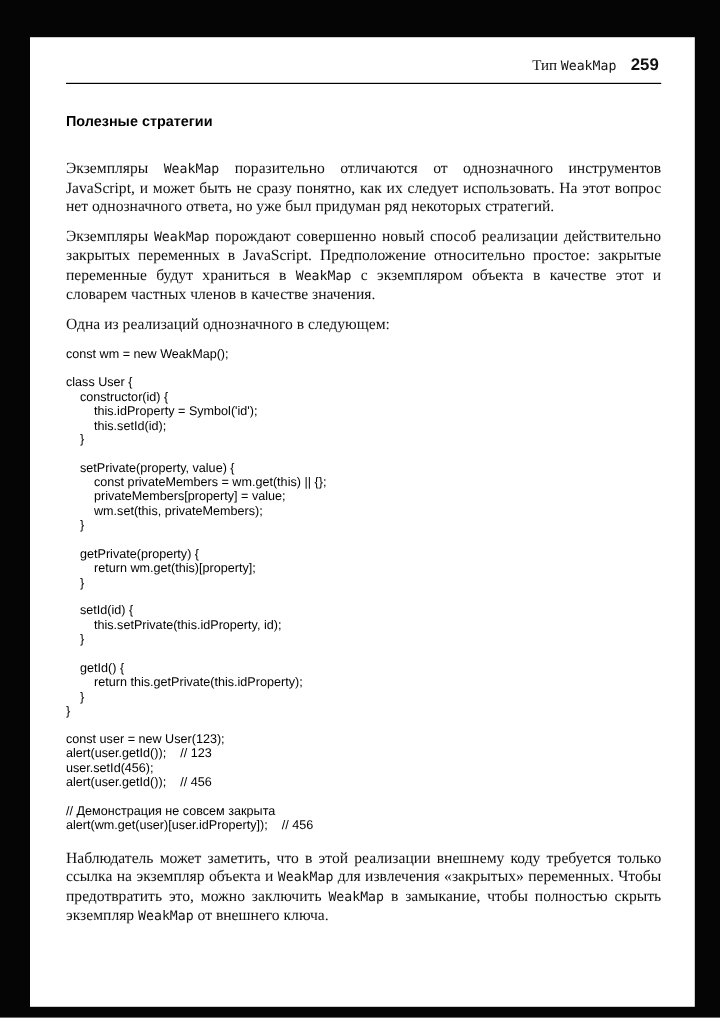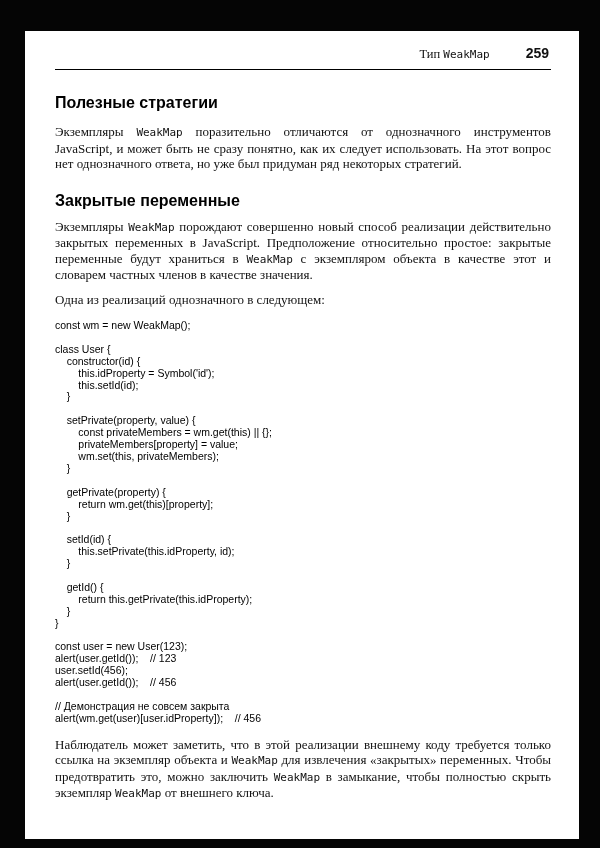--- a/index.html
+++ b/index.html
@@ -23,21 +23,21 @@
     box-sizing: border-box;
     padding: 14px 28px 0 30px;
     font-family: "Liberation Serif", serif;
     color: #111;
   }
   
   .runhead {
     display: flex;
     justify-content: flex-end;
     align-items: baseline;
-    gap: 36px;
+    gap: 12px;
     font-size: 12.5px;
     padding-right: 2px;
   }
   .runhead .title { font-family: "Liberation Serif", serif; }
   .runhead .title code {
     font-family: "DejaVu Sans Mono", monospace;
     font-size: 11px;
   }
   .runhead .pagenum {
     font-family: "Liberation Sans", sans-serif;
@@ -46,22 +46,22 @@
   }
   .rule {
     border: none;
     border-top: 1.5px solid #000;
     margin: 7px 0 0 0;
   }
   
   h1 {
     font-family: "Liberation Sans", sans-serif;
     font-weight: bold;
-    font-size: 16px;
-    margin: 24px 0 12px 0;
+    font-size: 12px;
+    margin: 24px 0 24px 0;
     color: #000;
   }
   h2 {
     font-family: "Liberation Sans", sans-serif;
     font-weight: bold;
     font-size: 16px;
     margin: 20px 0 8px 0;
     color: #000;
   }
   
@@ -94,21 +94,20 @@
     <span class="title"><span>Тип </span><code>WeakMap</code></span>
     <span class="pagenum">259</span>
   </div>
 
   <hr class="rule">
 
   <h1>Полезные стратегии</h1>
 
   <p><span>Экземпляры </span><code>WeakMap</code><span> поразительно отличаются от однозначного инструментов JavaScript, и может быть не сразу понятно, как их следует использовать. На этот вопрос нет однозначного ответа, но уже был придуман ряд некоторых стратегий.</span></p>
 
-  <h2>Закрытые переменные</h2>
 
   <p><span>Экземпляры </span><code>WeakMap</code><span> порождают совершенно новый способ реализации действительно закрытых переменных в JavaScript. Предположение относительно простое: закрытые переменные будут храниться в </span><code>WeakMap</code><span> с экземпляром объекта в качестве этот и словарем частных членов в качестве значения.</span></p>
 
   <p><span>Одна из реализаций однозначного в следующем:</span></p>
 
   <pre>const wm = new WeakMap();
 
 class User {
     constructor(id) {
         this.idProperty = Symbol('id');

